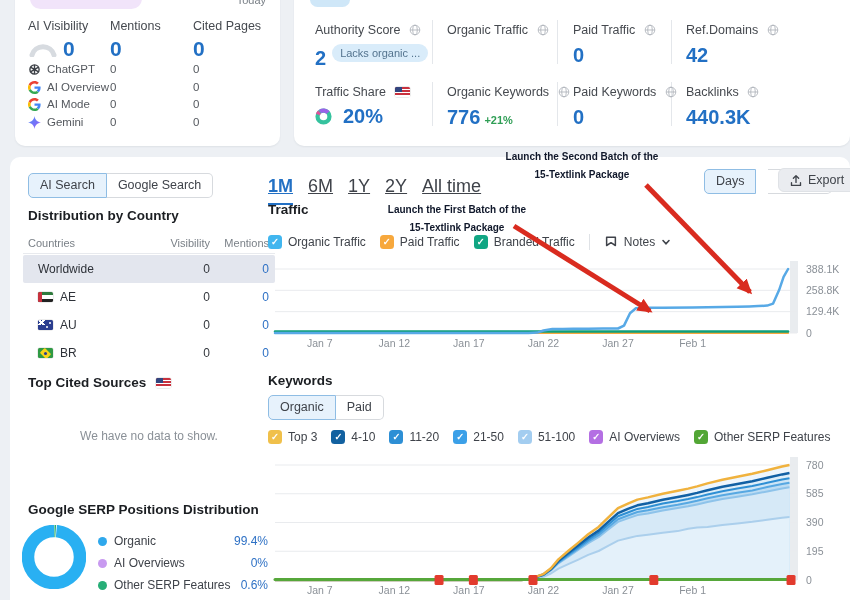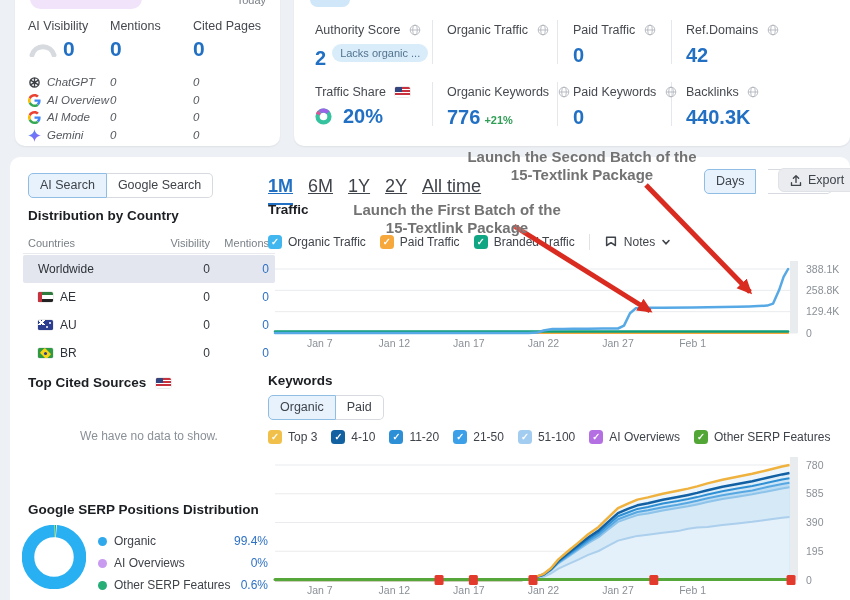--- a/index.html
+++ b/index.html
@@ -38,21 +38,21 @@
   .legend-row{display:flex;align-items:center;gap:14px;}
   .trow{position:absolute;left:13px;width:252px;height:28px;display:flex;align-items:center;}
   .trow.sel{background:#e3e6ee;border-radius:2px;}
   .trow .nm{font-size:12px;color:#2d3138;}
   .trow .v1{position:absolute;right:65px;font-size:12px;color:#33373d;}
   .trow .v2{position:absolute;right:6px;font-size:12px;}
   .flag{display:inline-block;width:15px;height:10px;border-radius:1.5px;margin-right:7px;
         position:relative;overflow:hidden;flex:0 0 15px;box-shadow:0 0 0 .5px rgba(0,0,0,.15);}
   .dot{width:9px;height:9px;border-radius:50%;display:inline-block;}
   svg text.tick{font-family:"Liberation Sans",sans-serif;font-size:10.5px;fill:#8a9097;}
-  .anno-text{position:absolute;color:#737373;font-weight:bold;font-size:15px;line-height:18px;
+  .anno-text{position:absolute;color:#0f172a;font-weight:bold;font-size:10px;line-height:18px;
              text-align:center;z-index:40;text-shadow:0 0 2px rgba(255,255,255,.6);}
   .anno-svg{position:absolute;left:0;top:0;z-index:39;pointer-events:none;}
 </style>
 </head>
 <body>
 
 <div class="stage">
 
   <div class="card" style="left:15px;top:-13px;width:265px;height:159px;">
     <div class="pill" style="left:15px;top:1px;width:112px;height:21px;background:#f1e4fa;"></div>
@@ -62,21 +62,21 @@
     <div class="abs lblgray" style="left:95px;top:32px;">Mentions</div>
     <div class="abs lblgray" style="left:178px;top:32px;">Cited Pages</div>
 
     <svg class="abs" style="left:13px;top:52px;" width="30" height="18" viewBox="0 0 30 18">
       <path d="M4 16 A 11.5 11.5 0 0 1 26 16" fill="none" stroke="#d7dbe0" stroke-width="5" stroke-linecap="round"></path>
     </svg>
     <div class="abs bigzero" style="left:48px;top:50px;">0</div>
     <div class="abs bigzero" style="left:95px;top:50px;">0</div>
     <div class="abs bigzero" style="left:178px;top:50px;">0</div>
 
-    <div class="abs" style="left:11px;top:87px;width:243px;font-style:italic;">
+    <div class="abs" style="left:11px;top:74px;width:243px;">
       <div style="position:relative;height:17.5px;">
         <svg class="abs" style="left:2px;top:2px;" width="13" height="13" viewBox="0 0 24 24">
           <g fill="none" stroke="#3c4046" stroke-width="2.6">
               <circle cx="12" cy="12" r="8.5"></circle>
               <path d="M12 3.5v17M4.6 7.8l14.8 8.4M4.6 16.2l14.8-8.4"></path>
             </g>
         </svg>
         <span class="abs rowlbl" style="left:21px;top:2px;">ChatGPT</span>
         <span class="abs rowlbl link" style="left:84px;top:2px;">0</span>
         <span class="abs rowlbl link" style="left:167px;top:2px;">0</span>

